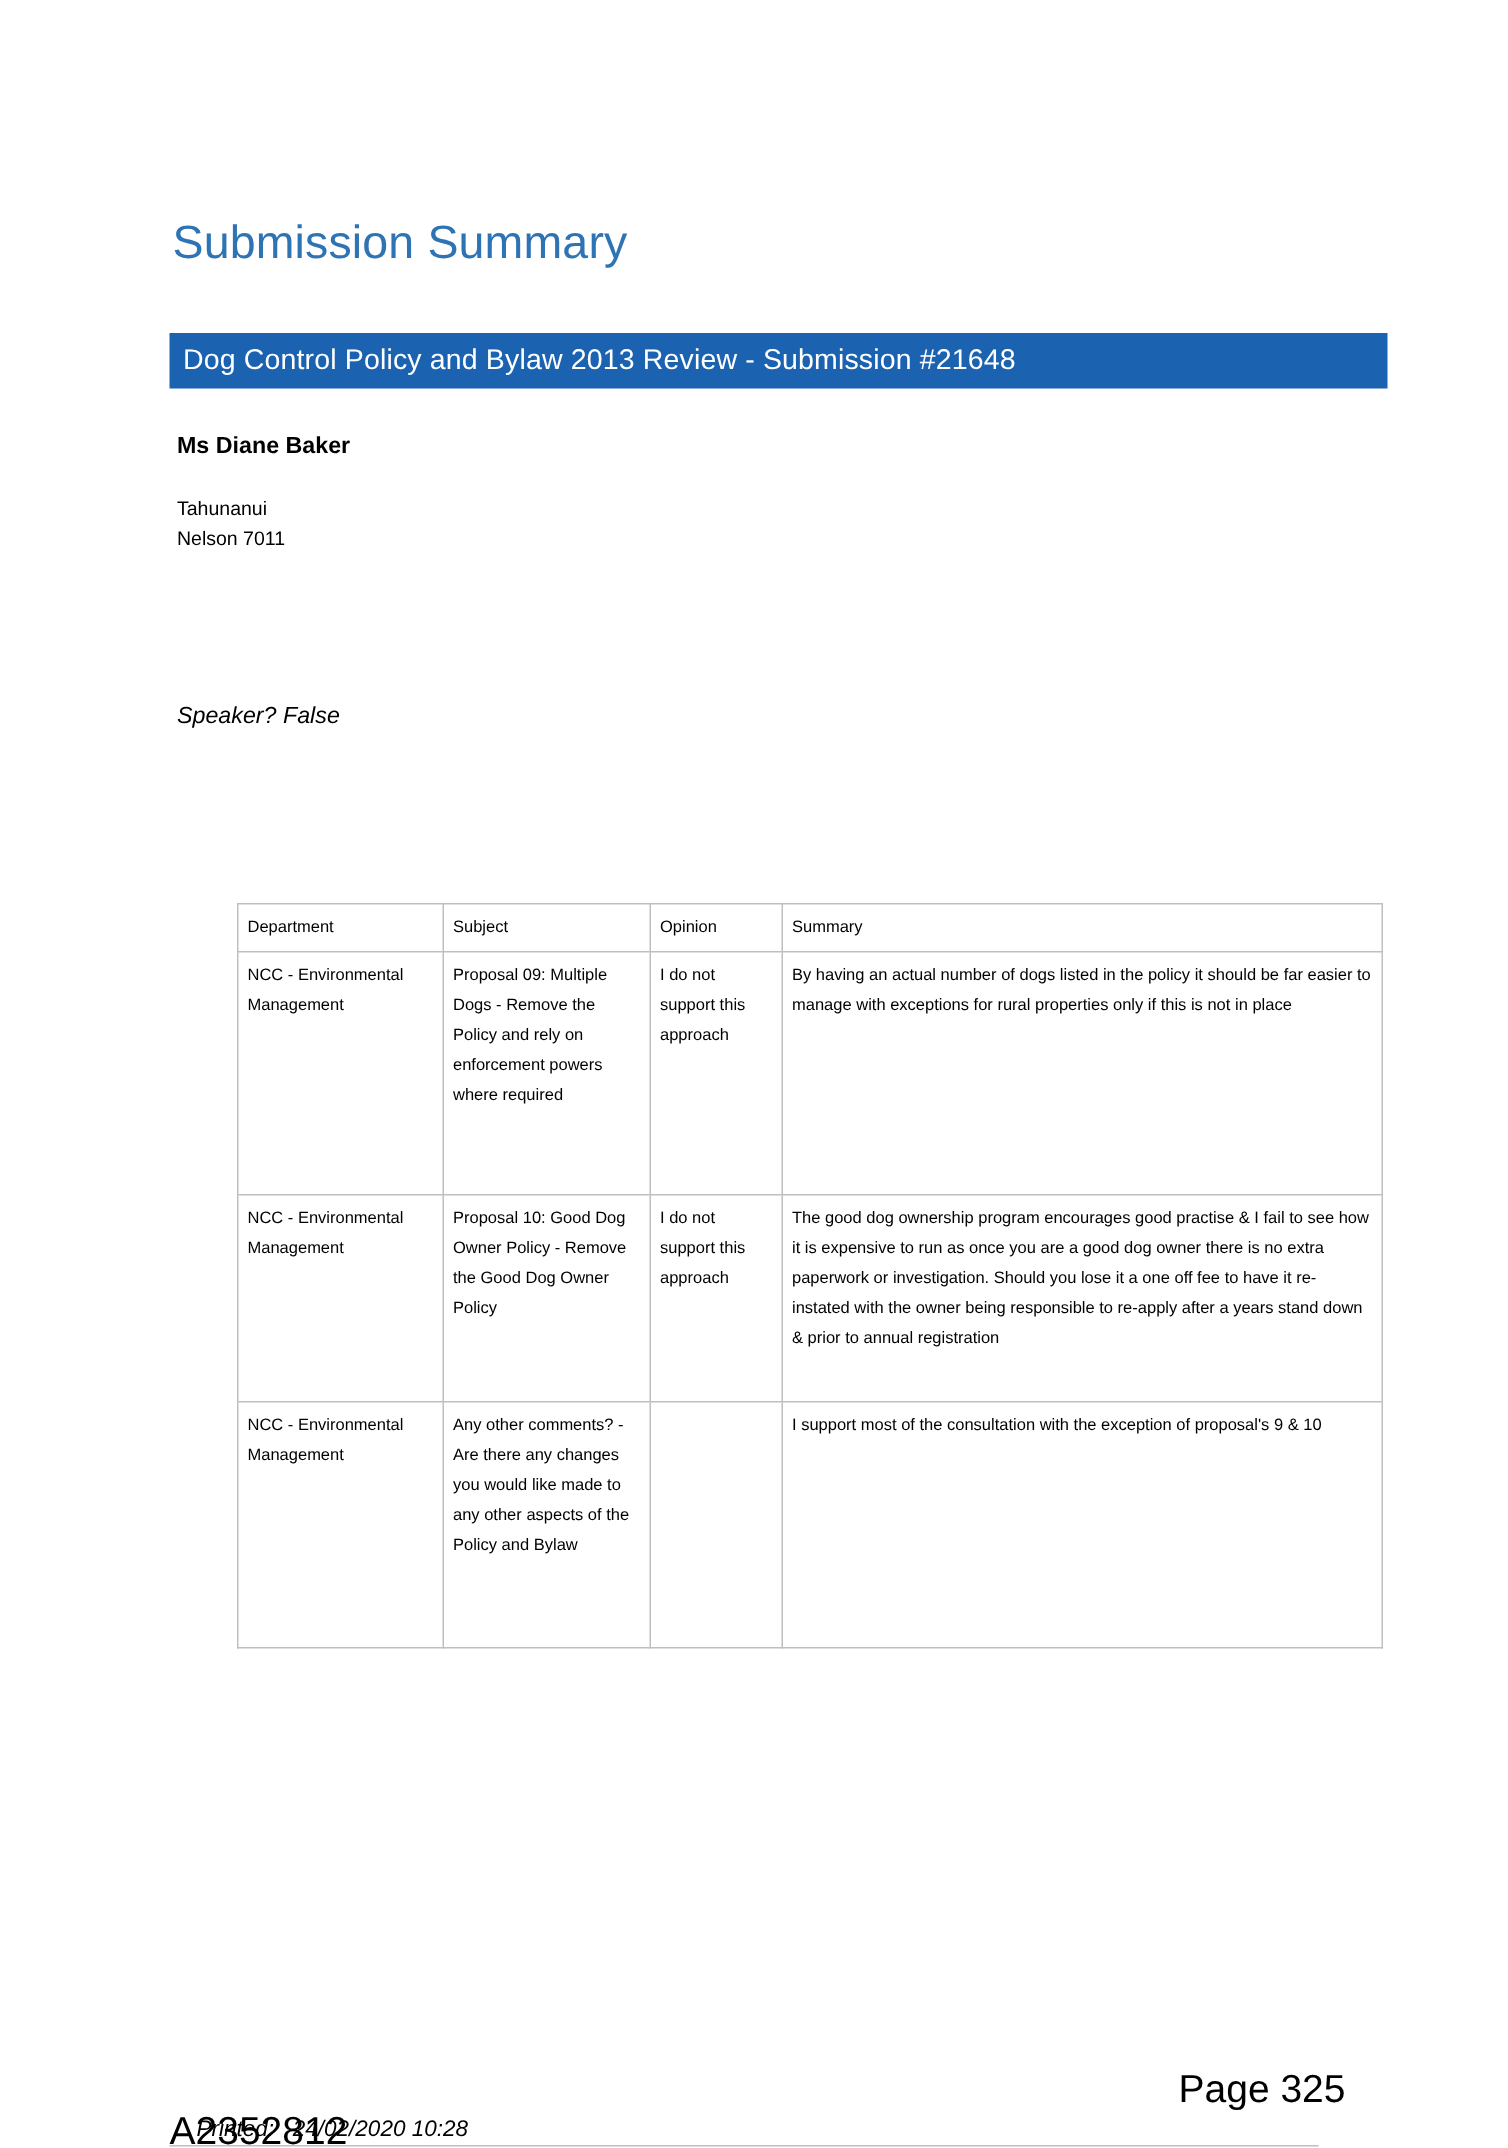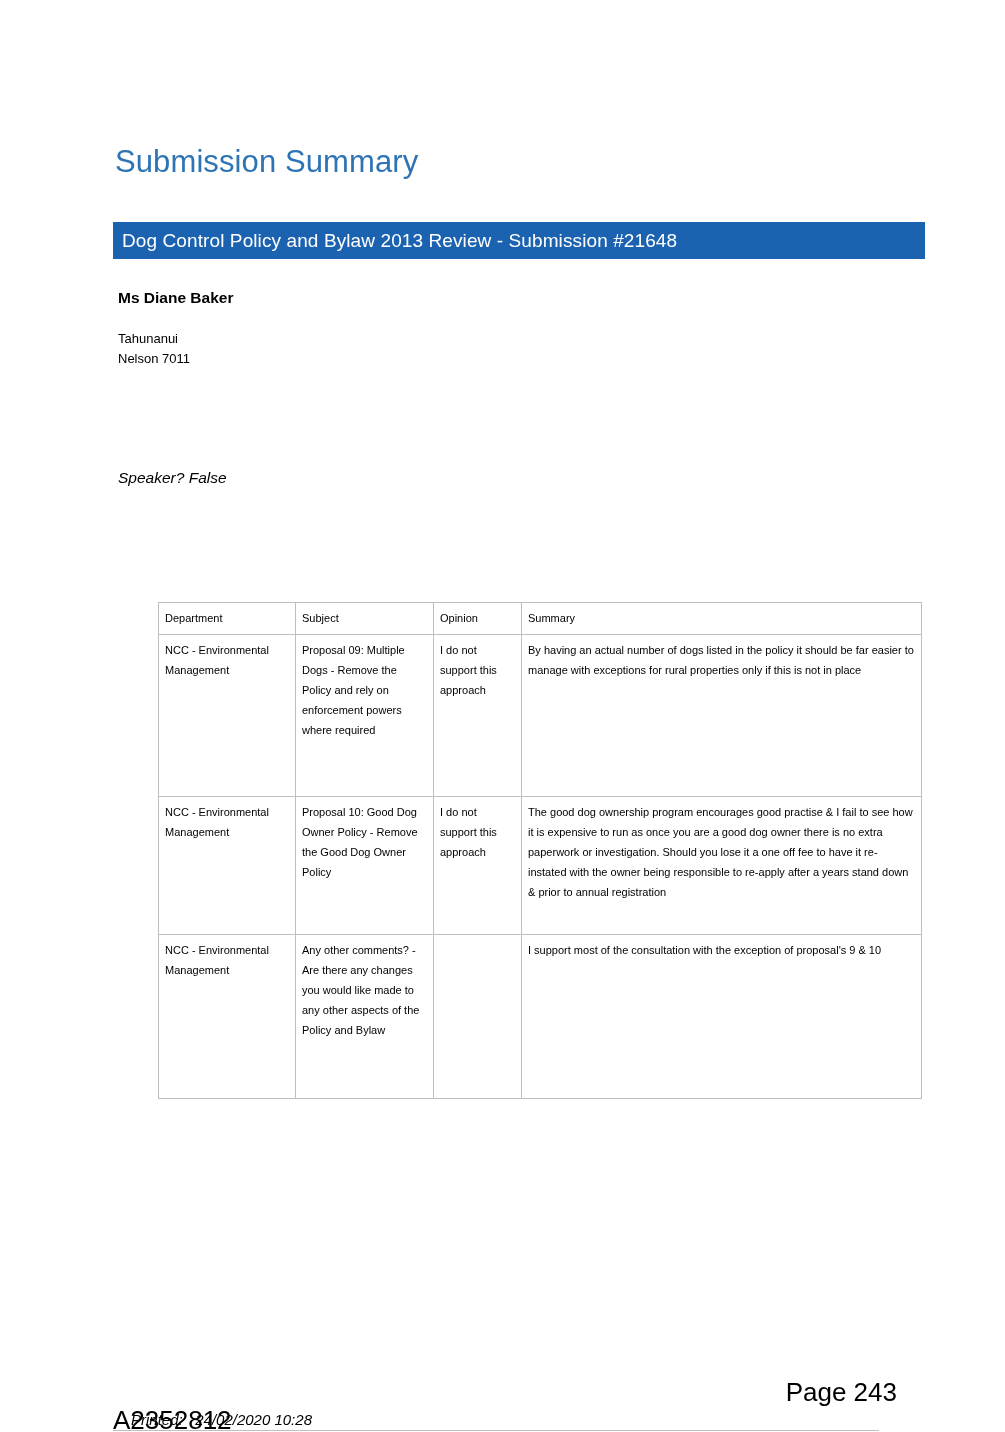--- a/index.html
+++ b/index.html
@@ -201,19 +201,19 @@
         <td>NCC - Environmental Management</td>
         <td>Any other comments? - Are there any changes you would like made to any other aspects of the Policy and Bylaw</td>
         <td></td>
         <td>I support most of the consultation with the exception of proposal's 9 &amp; 10</td>
       </tr>
     </tbody>
   </table>
 
   <div class="footer-ref">A2352812</div>
 
-  <div class="footer-page">Page 243</div>
+  <div class="footer-page">Page 325</div>
 
   <div class="footer-printed">Printed:   24/02/2020 10:28</div>
 
   <div class="footer-rule"></div>
 
 </div>
 
 </body></html>

